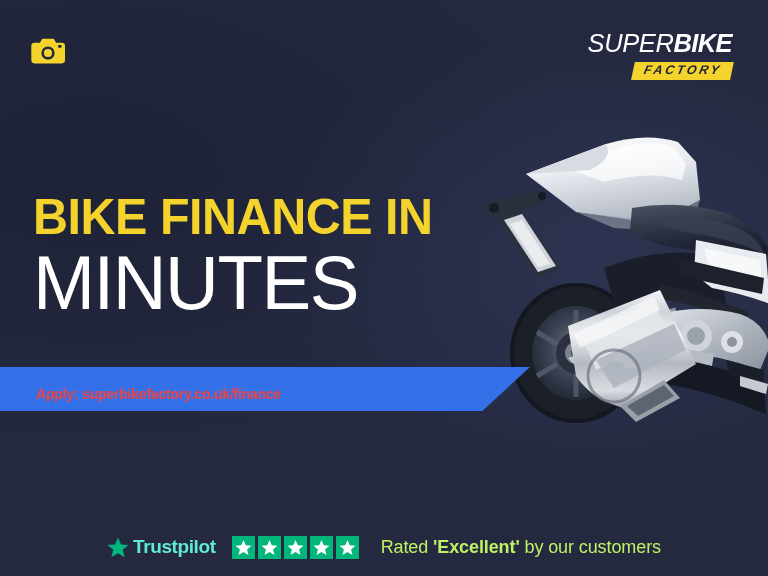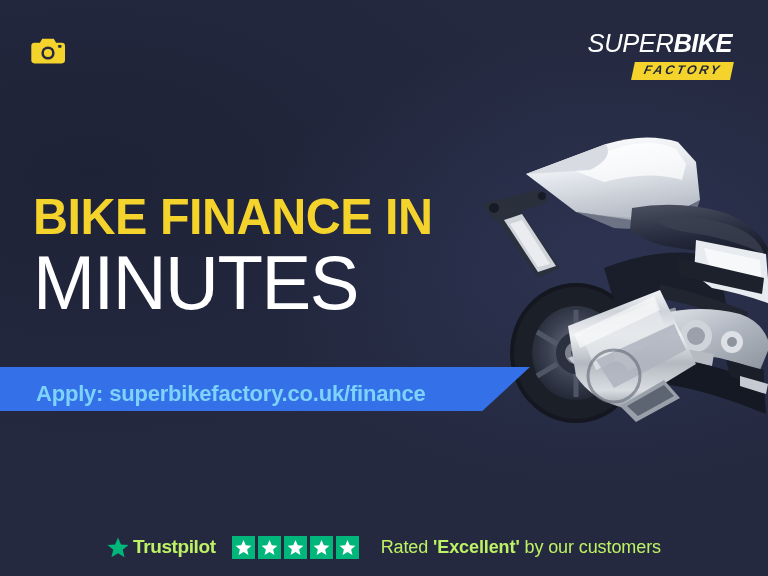--- a/index.html
+++ b/index.html
@@ -122,22 +122,22 @@
   .apply-shape {
     position:absolute; inset:0;
     background:#3470e8;
     clip-path:polygon(0 0, 100% 0, 91% 100%, 0 100%);
   }
   .apply-text {
     position:absolute;
     left:36px; top:0;
     height:53px;
     display:flex; align-items:center;
-    color:#7dd3fc;
-    font-size:22px;
+    color:#ef4444;
+    font-size:14px;
     font-weight:bold;
     letter-spacing:-.2px;
     white-space:nowrap;
   }
 
   
   .trust-bar {
     position:absolute;
     left:0; bottom:0;
     width:768px; height:58px;
@@ -147,21 +147,21 @@
     justify-content:center;
     gap:0;
     z-index:8;
   }
   .trust-inner {
     display:flex; align-items:center; gap:12px;
   }
   .tp-logo { display:flex; align-items:center; gap:4px; }
   .tp-star-glyph { width:22px; height:21px; display:block; }
   .tp-word {
-    color:#bef264;
+    color:#5eead4;
     font-size:19px;
     font-weight:bold;
     letter-spacing:-.4px;
   }
   .tp-stars { display:flex; gap:3px; margin-left:4px; }
   .tp-box {
     width:23px; height:23px;
     background:#00b67a;
     display:flex; align-items:center; justify-content:center;
   }

